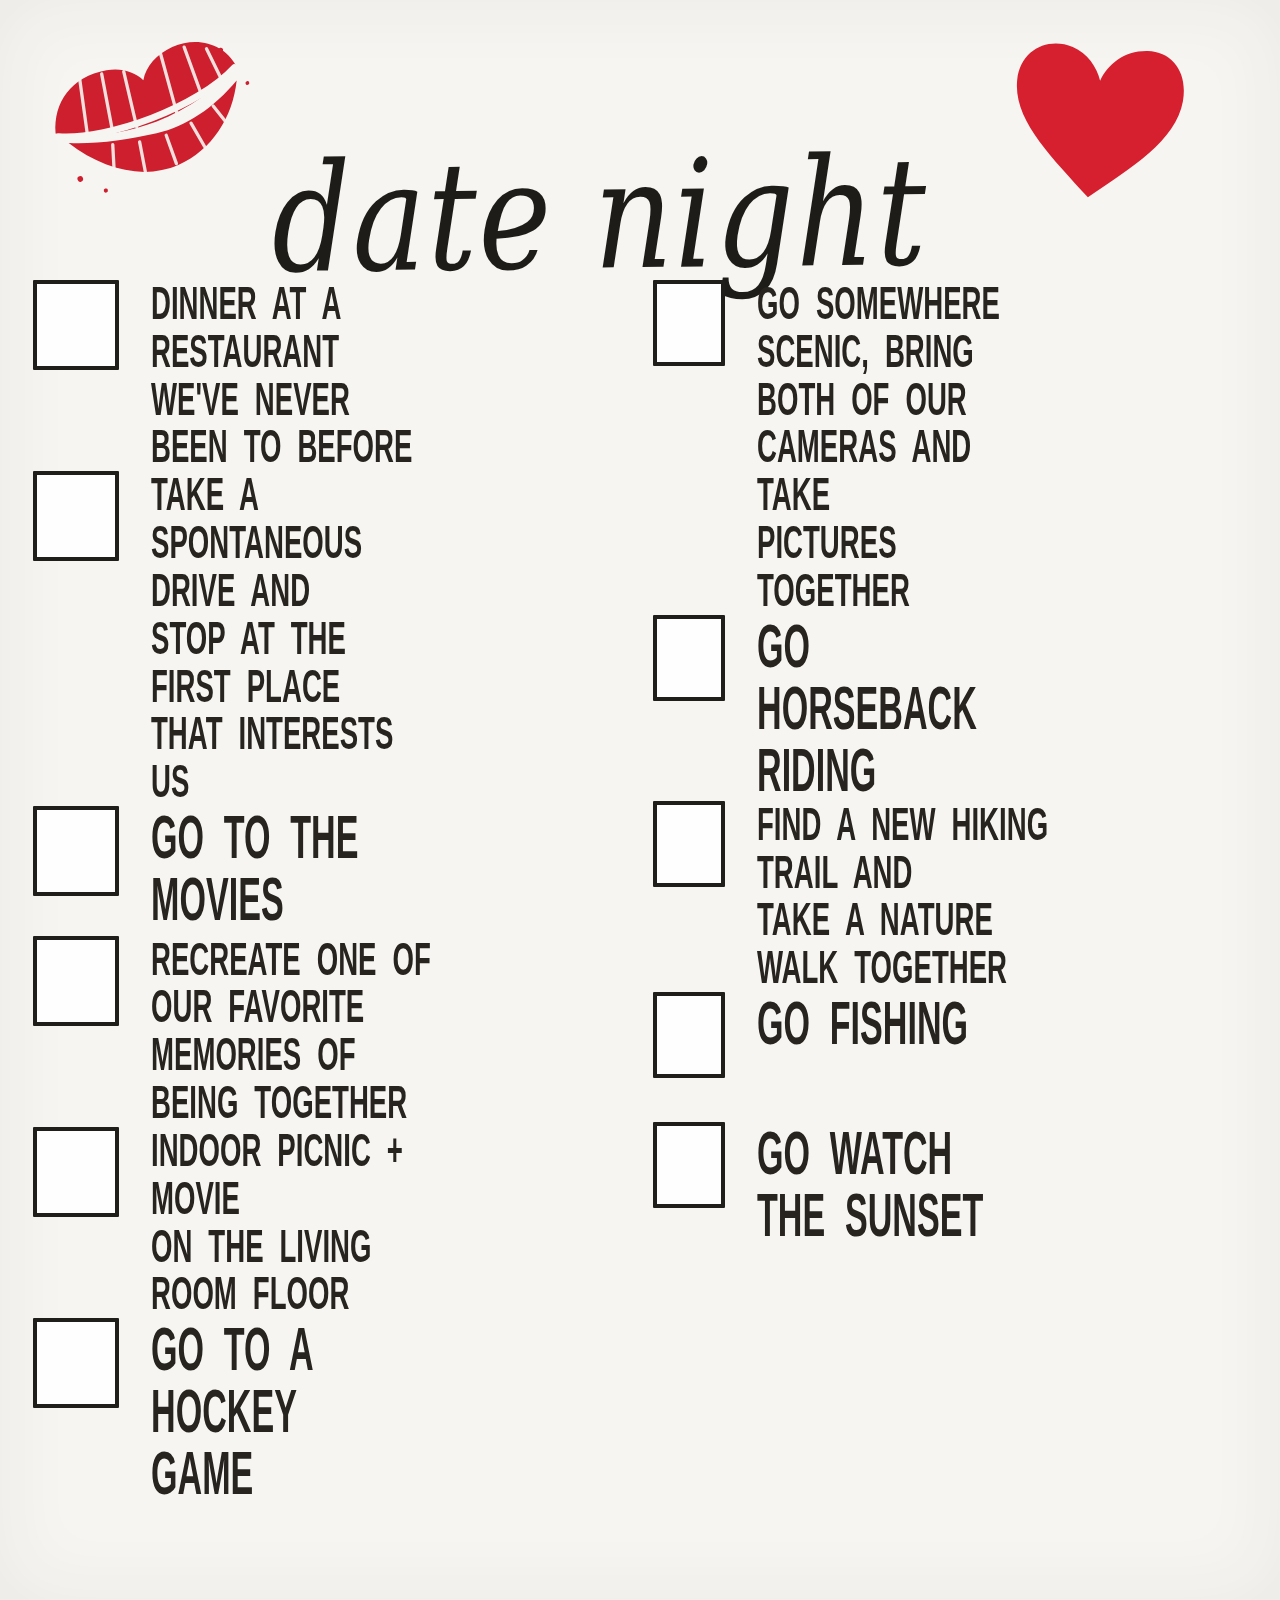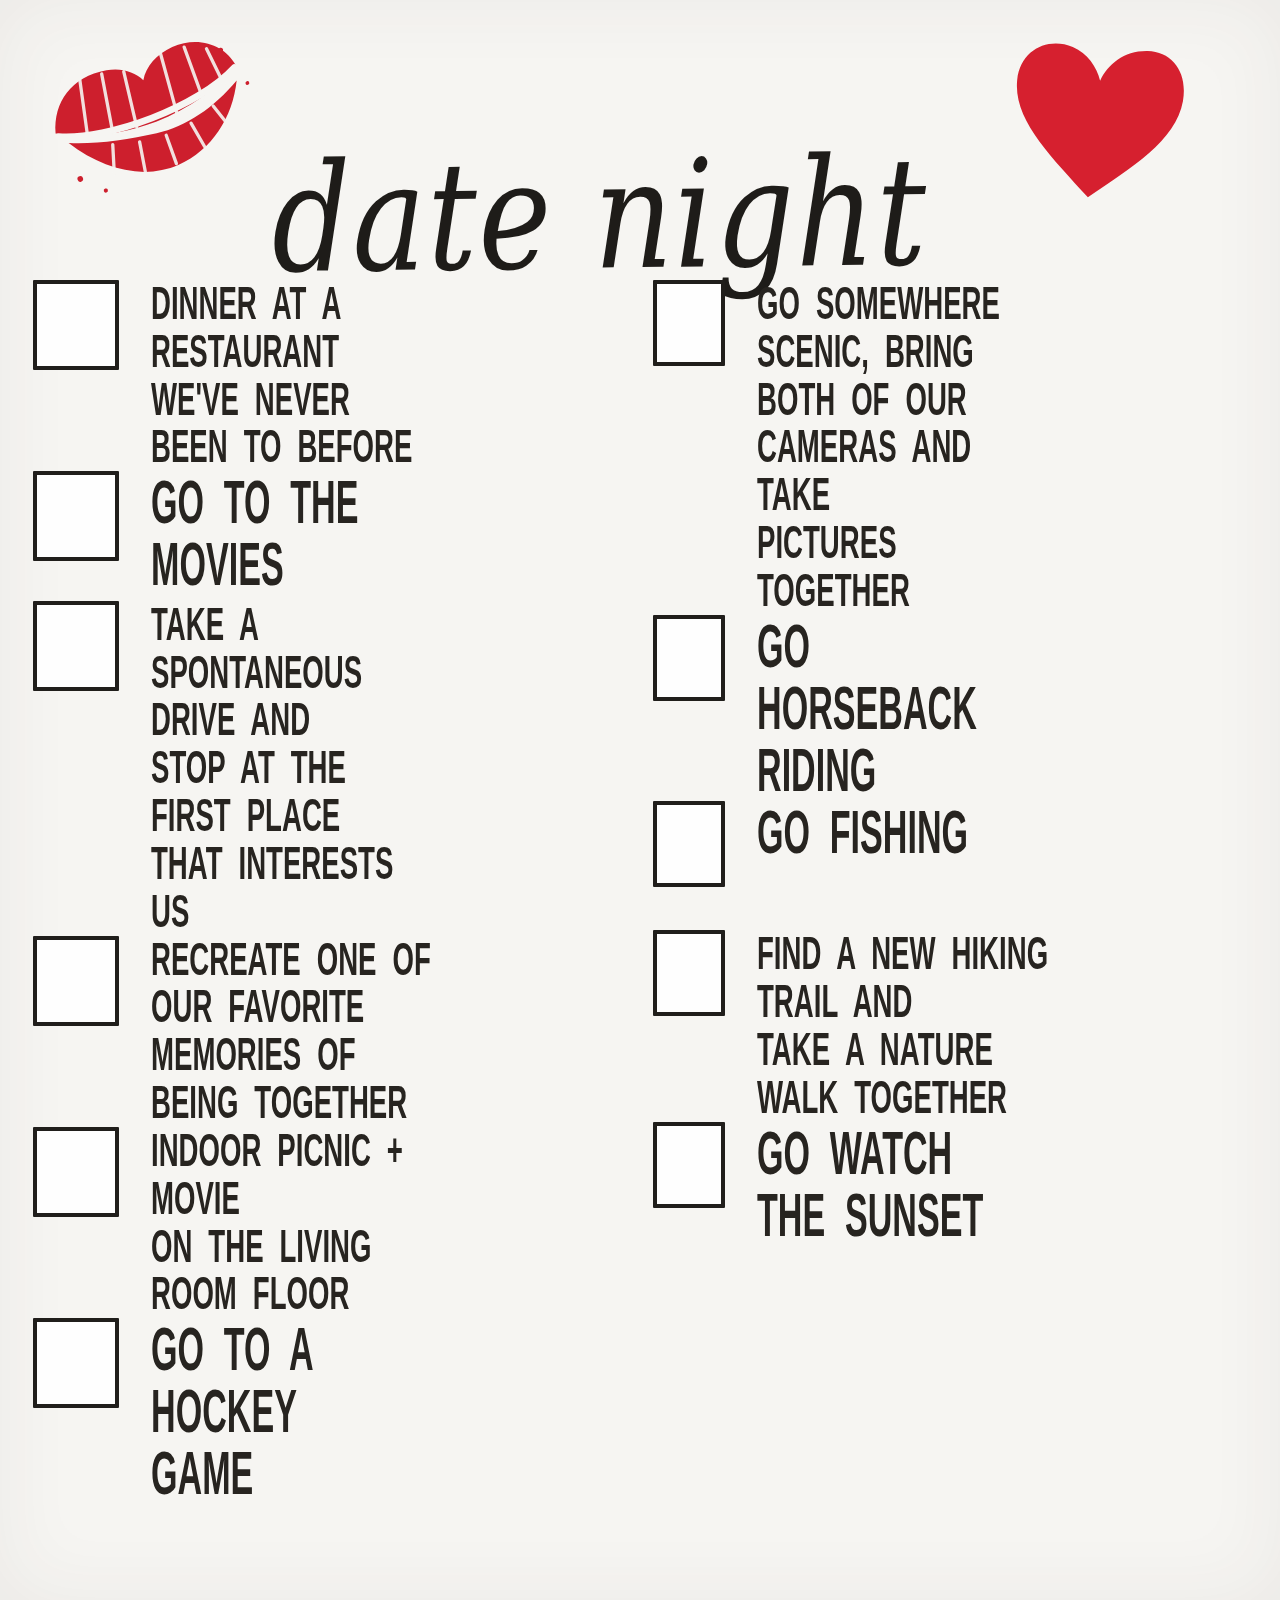--- a/index.html
+++ b/index.html
@@ -129,32 +129,32 @@
       C185,108 142,140 100,176 Z"></path>
   </svg>
 
   <div class="col col-left" id="col-left">
   <div class="row">
     <span class="checkbox" role="checkbox" aria-checked="false"></span>
     <span class="label">DINNER AT A RESTAURANT
 WE'VE NEVER BEEN TO BEFORE</span>
   </div>
 
-  <div class="row lg">
-    <span class="checkbox" role="checkbox" aria-checked="false"></span>
-    <span class="label">GO TO THE MOVIES</span>
-  </div>
-
   <div class="row">
     <span class="checkbox" role="checkbox" aria-checked="false"></span>
     <span class="label">TAKE A SPONTANEOUS DRIVE AND
 STOP AT THE FIRST PLACE
 THAT INTERESTS US</span>
   </div>
 
+  <div class="row lg">
+    <span class="checkbox" role="checkbox" aria-checked="false"></span>
+    <span class="label">GO TO THE MOVIES</span>
+  </div>
+
 
   <div class="row">
     <span class="checkbox" role="checkbox" aria-checked="false"></span>
     <span class="label">RECREATE ONE OF OUR FAVORITE
 MEMORIES OF BEING TOGETHER</span>
   </div>
 
   <div class="row">
     <span class="checkbox" role="checkbox" aria-checked="false"></span>
     <span class="label">INDOOR PICNIC + MOVIE
@@ -175,31 +175,31 @@
 PICTURES TOGETHER</span>
   </div>
 
 
 
   <div class="row lg">
     <span class="checkbox" role="checkbox" aria-checked="false"></span>
     <span class="label">GO HORSEBACK RIDING</span>
   </div>
 
-  <div class="row lg">
-    <span class="checkbox" role="checkbox" aria-checked="false"></span>
-    <span class="label">GO FISHING</span>
-  </div>
-
   <div class="row">
     <span class="checkbox" role="checkbox" aria-checked="false"></span>
     <span class="label">FIND A NEW HIKING TRAIL AND
 TAKE A NATURE WALK TOGETHER</span>
   </div>
 
   <div class="row lg">
     <span class="checkbox" role="checkbox" aria-checked="false"></span>
+    <span class="label">GO FISHING</span>
+  </div>
+
+  <div class="row lg">
+    <span class="checkbox" role="checkbox" aria-checked="false"></span>
     <span class="label">GO WATCH THE SUNSET</span>
   </div>
 
 </div>
 
 </div>
 
 </body></html>

